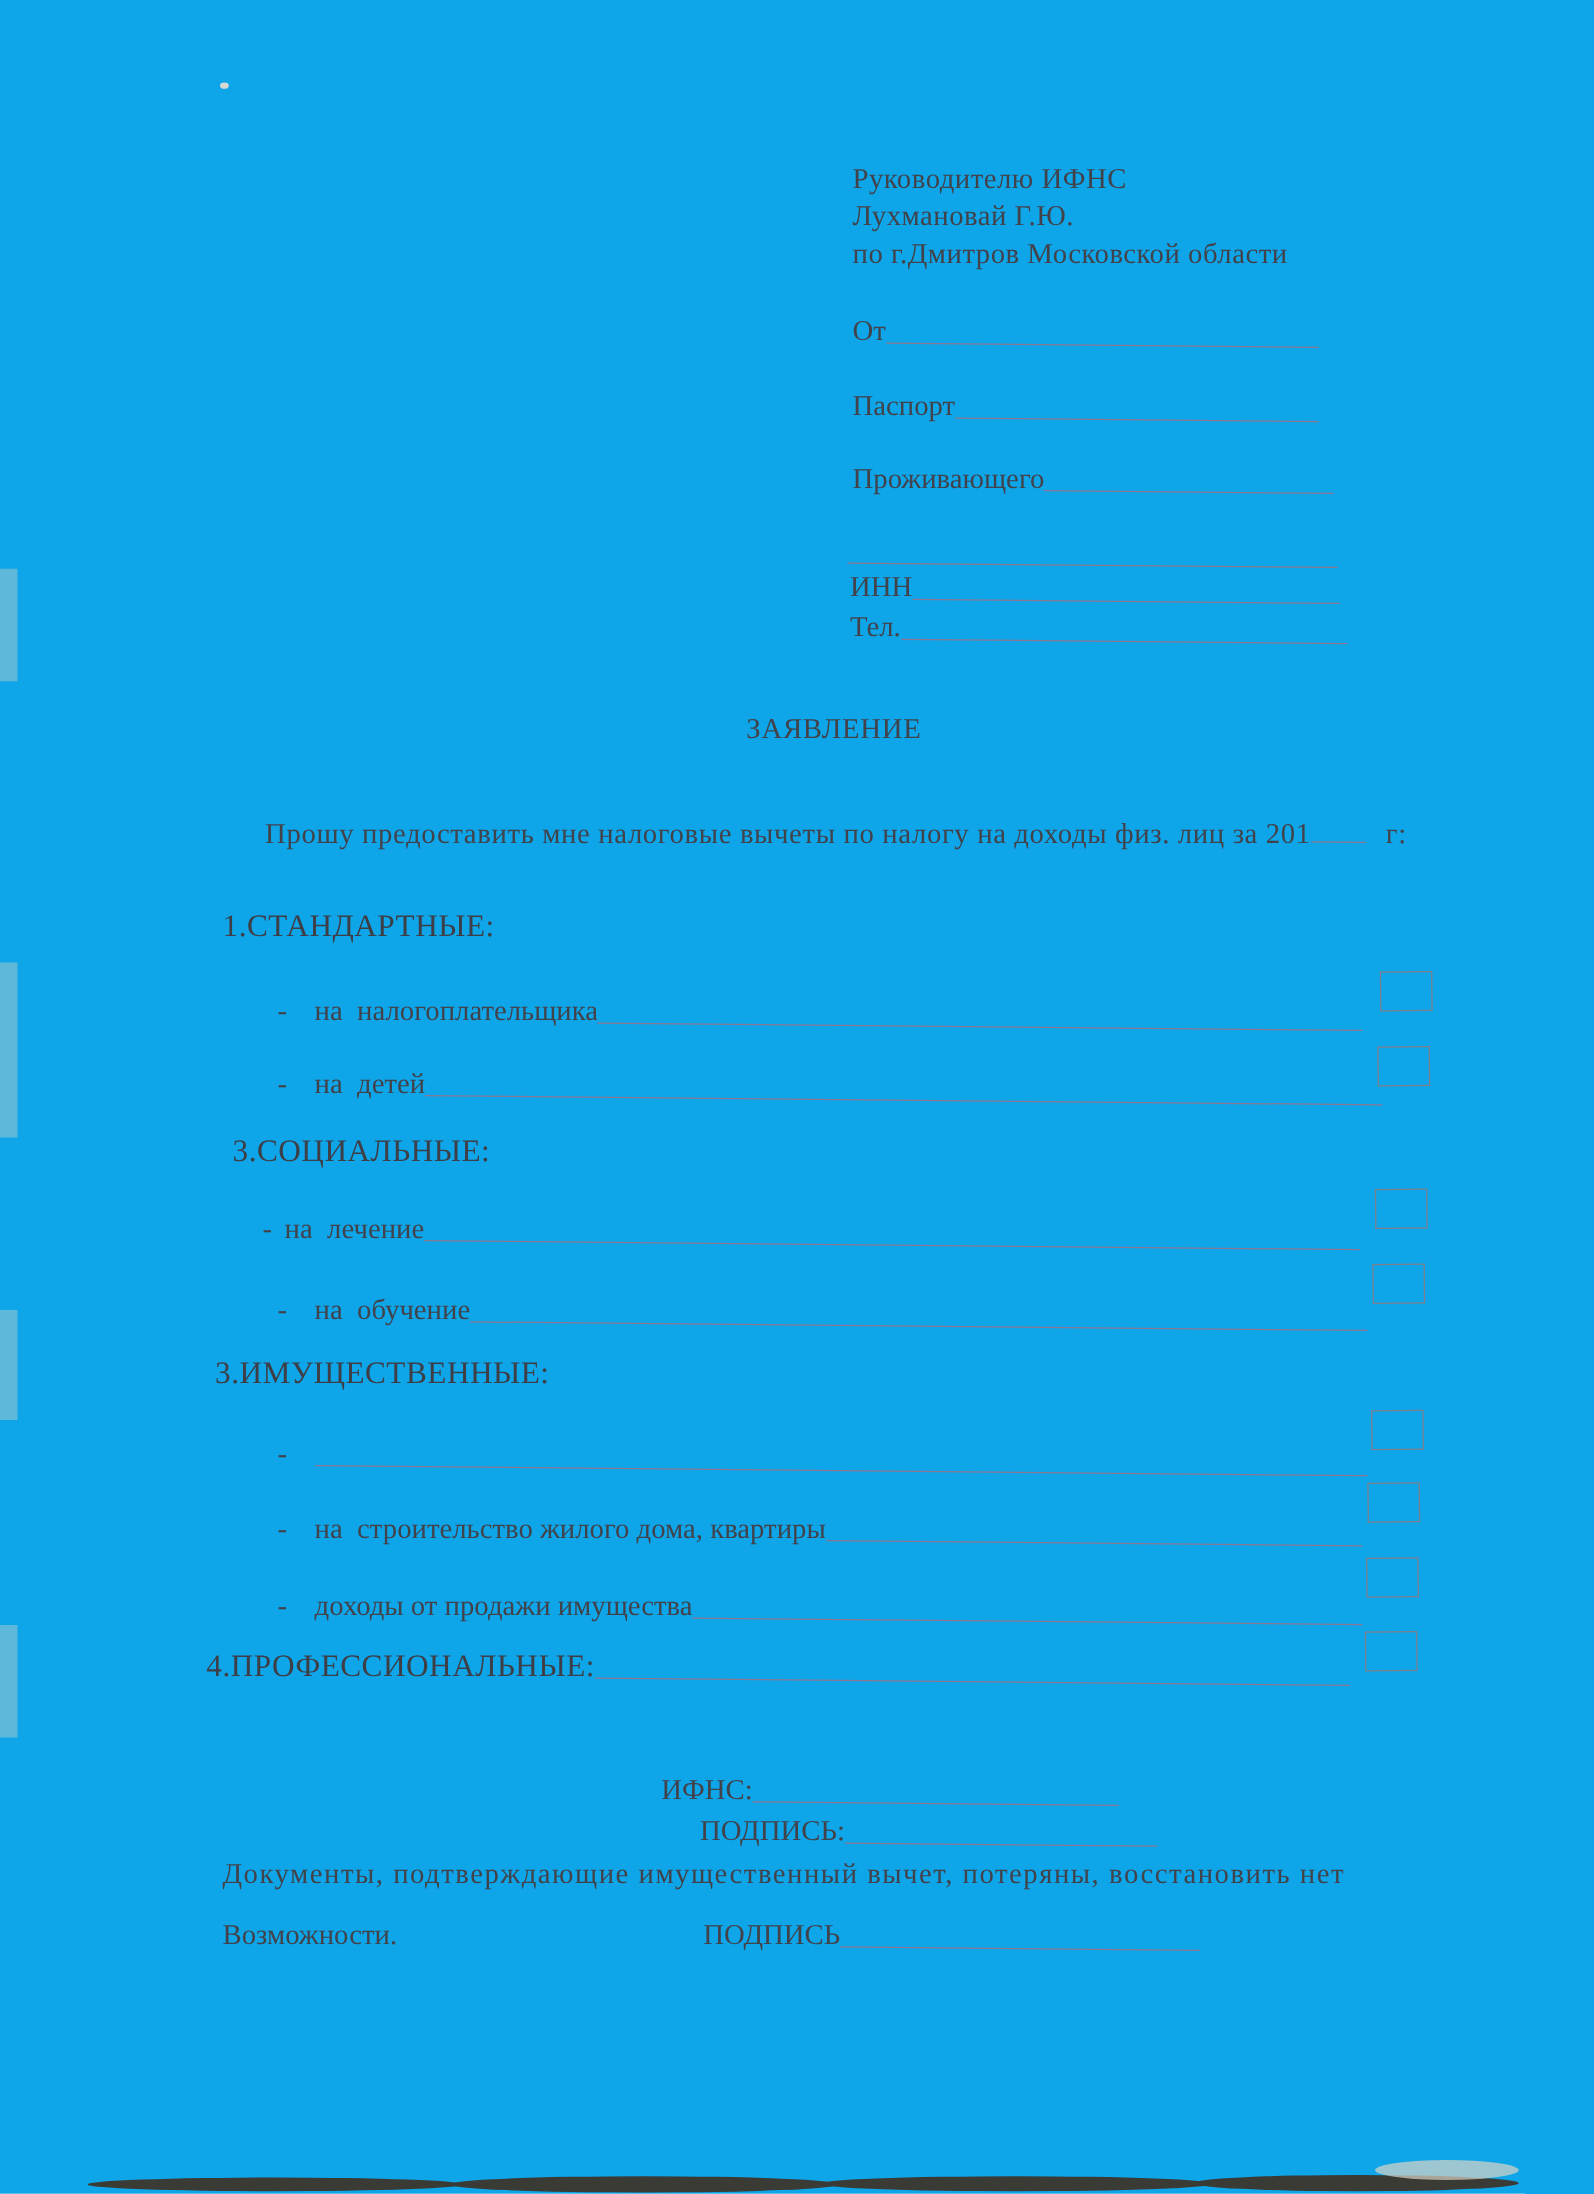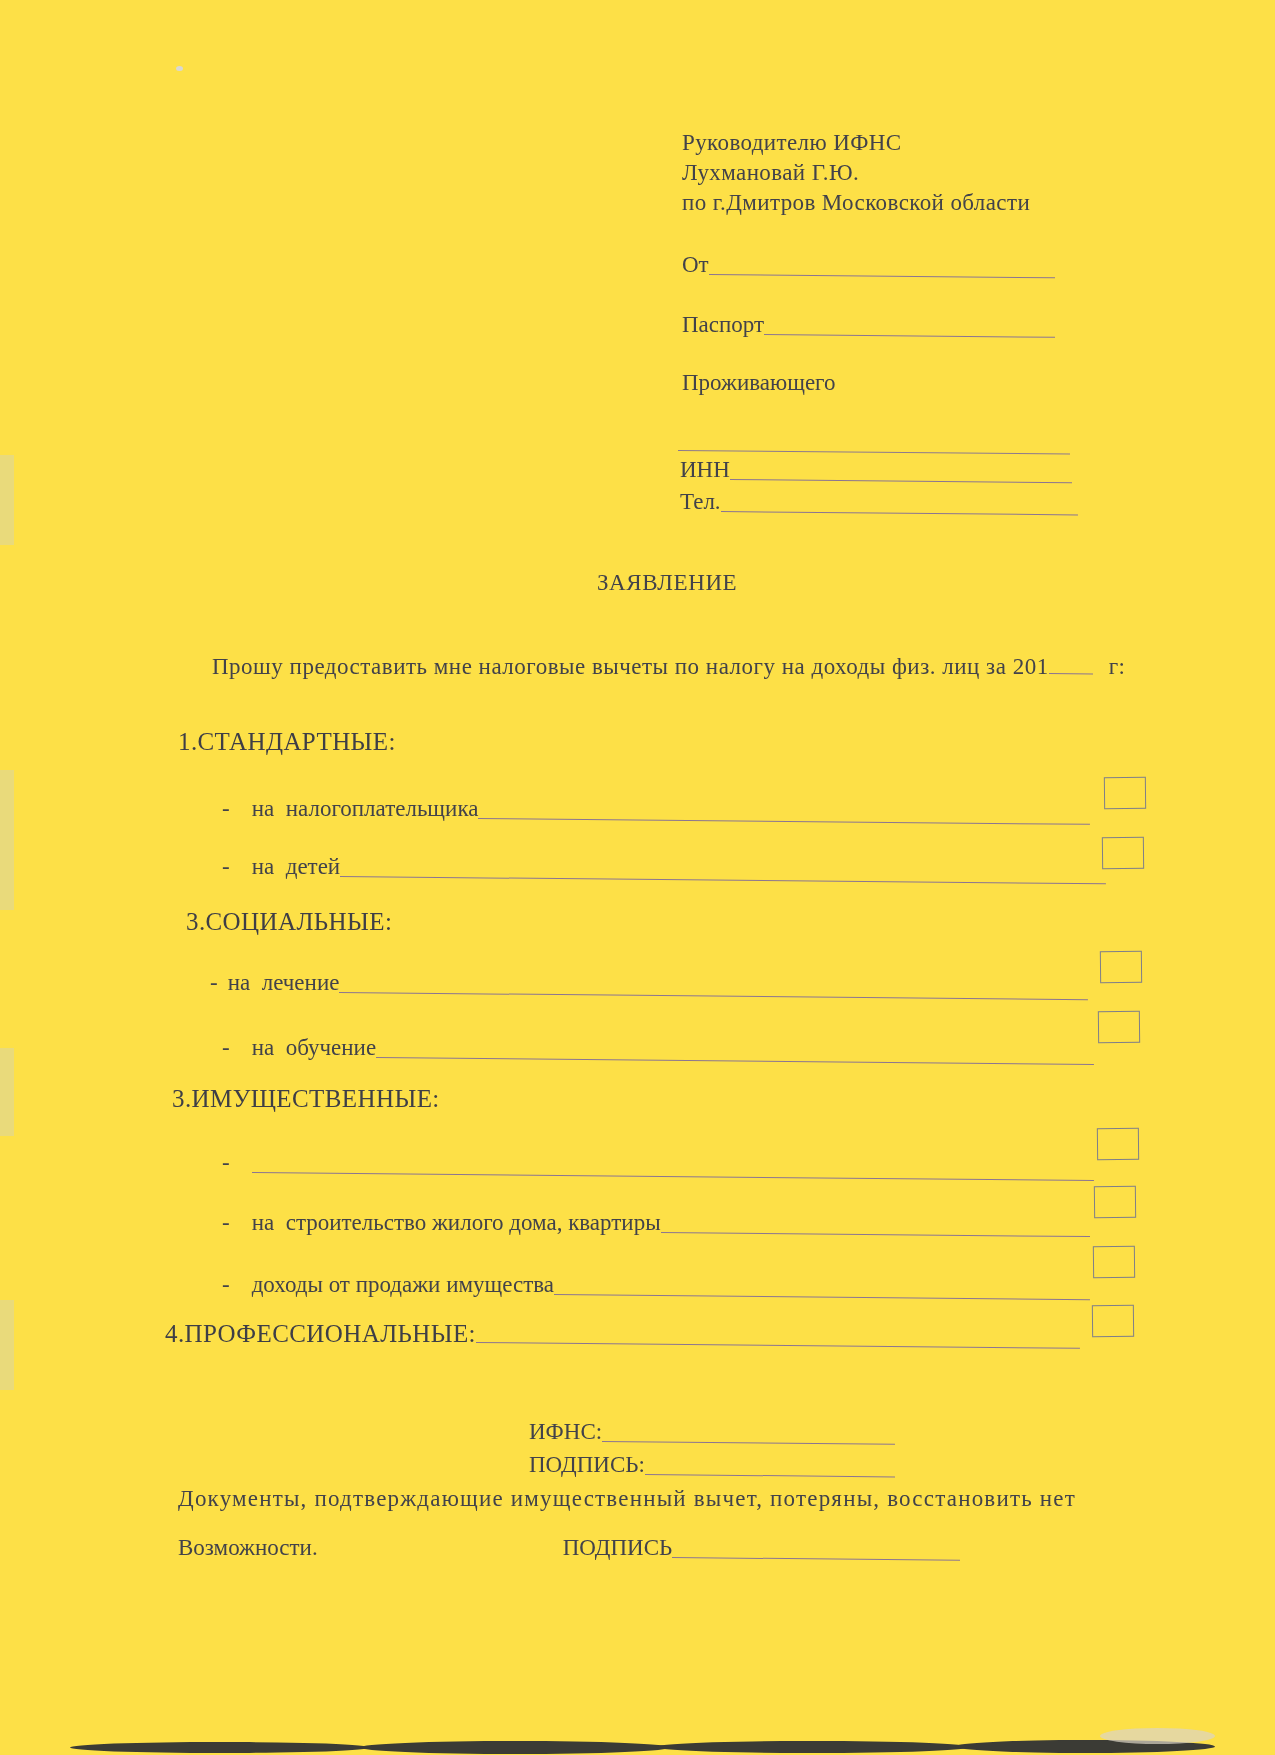--- a/index.html
+++ b/index.html
@@ -4,21 +4,21 @@
 <style>
   html,body{margin:0;padding:0;}
   body{
     width:1275px;height:1755px;
     background:#f6f6f4;
     font-family:"Liberation Serif","DejaVu Serif",serif;
     overflow:hidden;
   }
   #page{
     position:relative;width:1275px;height:1755px;
-    background:#fde047;color:#42424a;
+    background:#0ea5e9;color:#42424a;
   }
   .abs{position:absolute;}
   .txt{font-size:23px;line-height:30px;color:#42424a;}
   .hdr{font-size:25px;letter-spacing:.4px;color:#3e3e46;}
   .row{position:absolute;display:flex;align-items:baseline;white-space:pre;}
   .fill{
     flex:1;height:0;align-self:flex-end;margin-bottom:5px;
     border-bottom:1.7px solid #8b7592;
     transform:rotate(.55deg);transform-origin:0 0;
   }
@@ -58,21 +58,21 @@
   <div class="row txt" style="left:682px;top:310px;width:373px;">
     <span>Паспорт</span>
     <span class="fill"></span>
   </div>
 
   <div class="row txt" style="left:682px;top:250px;width:373px;">
     <span>От</span>
     <span class="fill"></span>
   </div>
 
-  <div class="row txt" style="left:682px;top:368px;width:385px;flex-direction:column;">
+  <div class="row txt" style="left:682px;top:368px;width:385px;">
     <span>Проживающего</span>
     <span class="fill"></span>
   </div>
 
   <div class="line-solo" style="left:678px;top:450px;width:392px;"></div>
 
   <div class="row txt" style="left:680px;top:455px;width:392px;">
     <span>ИНН</span>
     <span class="fill"></span>
   </div>
@@ -145,21 +145,21 @@
   <div class="row" style="left:165px;top:1320px;width:915px;">
     <span class="hdr">4.ПРОФЕССИОНАЛЬНЫЕ:</span>
     <span class="fill"></span>
   </div>
   <div class="checkbox" style="left:1092px;top:1305px;"></div>
 
   <div class="row txt" style="left:529px;top:1417px;width:366px;">
     <span>ИФНС:</span>
     <span class="fill"></span>
   </div>
-  <div class="row txt" style="left:529px;top:1450px;width:366px;">
+  <div class="row txt" style="left:560px;top:1450px;width:366px;">
     <span>ПОДПИСЬ:</span>
     <span class="fill"></span>
   </div>
 
   <div class="abs txt nowrap" style="left:178px;top:1484px;letter-spacing:1.2px;">Документы, подтверждающие имущественный вычет, потеряны, восстановить нет</div>
   <div class="row txt" style="left:178px;top:1533px;width:782px;">
     <span>Возможности.</span>
     <span style="margin-left:245px;">ПОДПИСЬ</span>
     <span class="fill"></span>
   </div>

